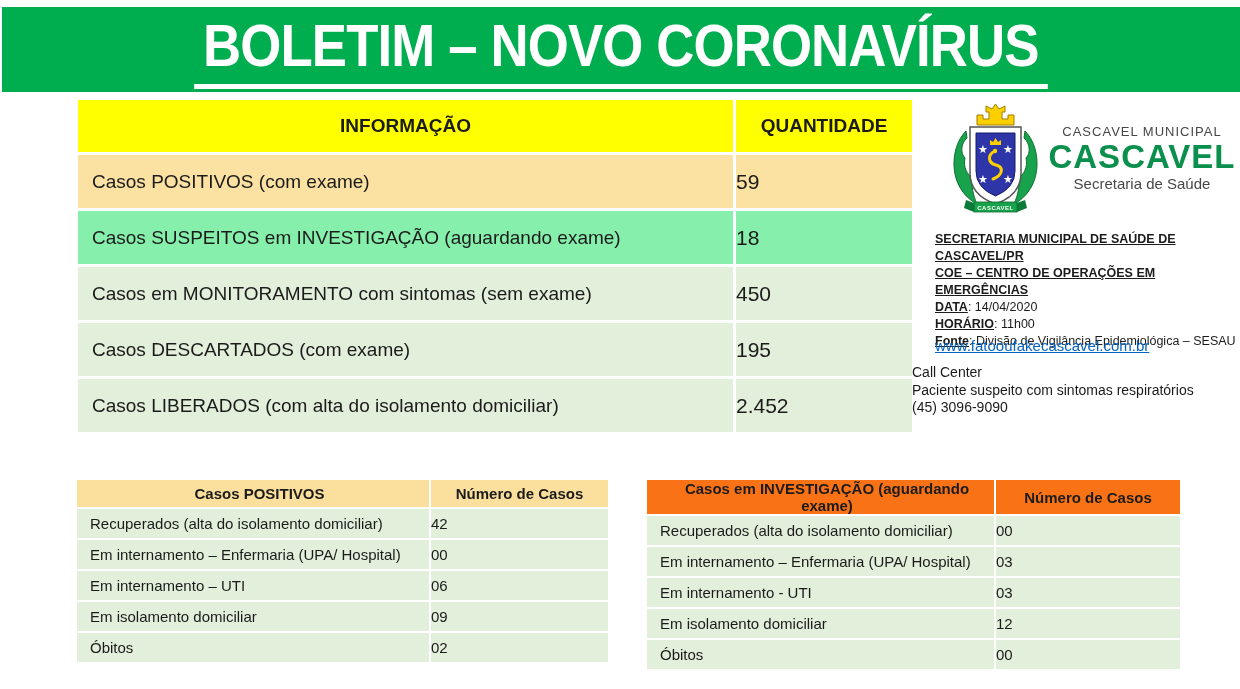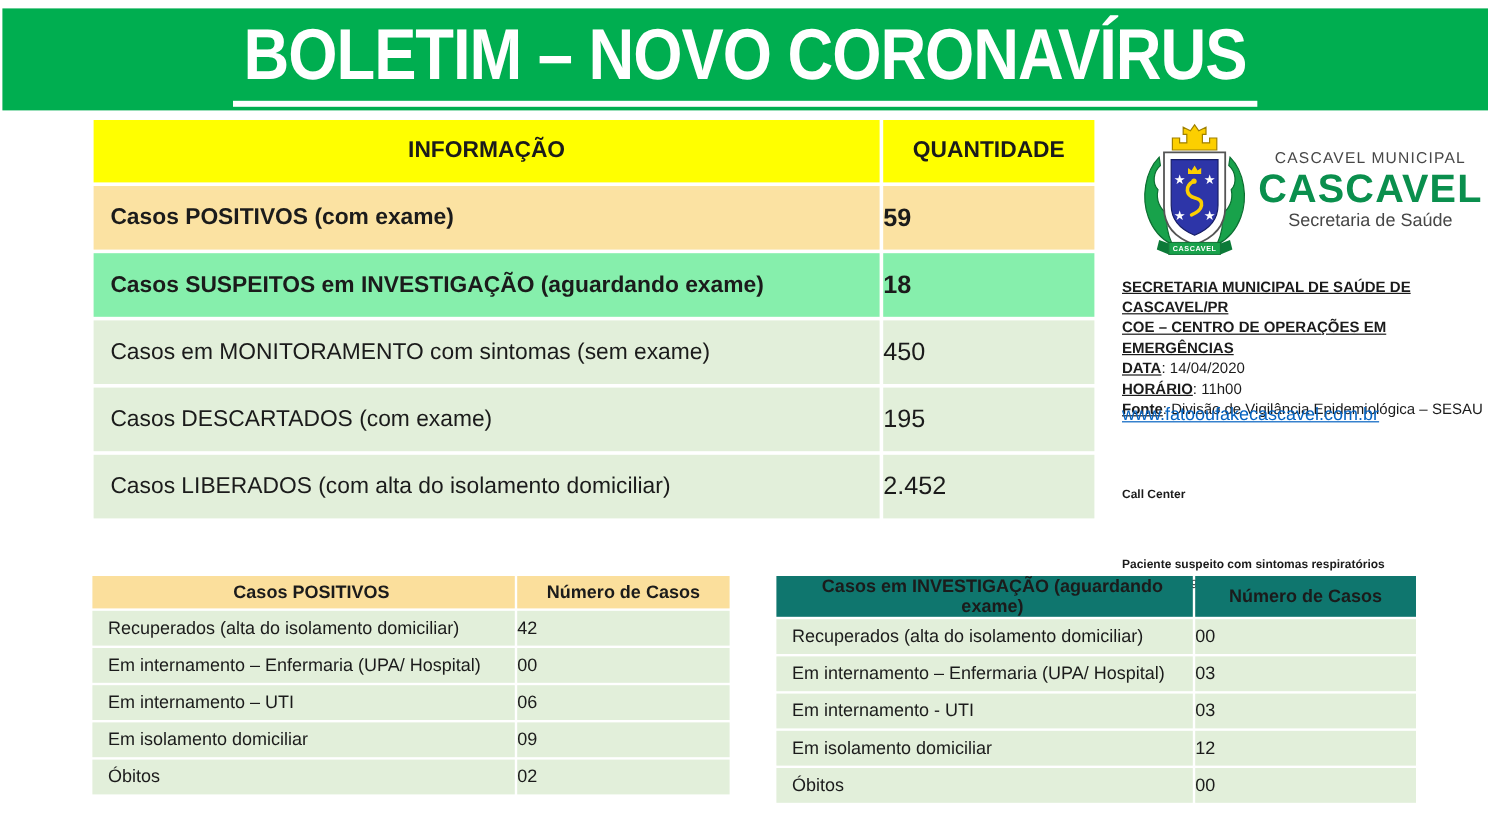--- a/index.html
+++ b/index.html
@@ -15,55 +15,55 @@
     border-bottom:5px solid #ffffff; padding:0 10px 4px 10px; white-space:nowrap; }
 
   
   table { border-collapse:separate; }
   .main-table { position:absolute; left:75px; top:97px; border-spacing:3px; }
   .main-table td { vertical-align:middle; }
   .main-table .lbl { width:655px; padding-left:14px; font-size:19px; }
   .main-table .val { width:176px; text-align:left; font-size:21px; }
   .main-table .hdr td { background:#FFFF00; height:52px; font-weight:bold; font-size:19px; text-align:center; padding-left:0; }
   .main-table .row td { height:53px; }
-  .bold { font-weight:bold;margin-top:40px; }
+  .bold { font-weight:normal; }
   .bg-tan  { background:#FBE2A2; }
   .bg-blue { background:#86efac; }
   .bg-green{ background:#E2EFDA; }
 
   
   .logo-wrap { position:absolute; left:948px; top:99px; width:292px; height:118px; display:flex; align-items:center; }
   .crest { width:95px; height:115px; flex:0 0 auto; }
   .logo-text { display:flex; flex-direction:column; align-items:center; margin-left:4px; width:190px; }
   .gov-line { font-size:13px; color:#474747; letter-spacing:1px; white-space:nowrap; }
   .city-line { font-size:33px; font-weight:bold; color:#0A8F4D; letter-spacing:1px; line-height:36px; white-space:nowrap; }
   .dept-line { font-size:15px; color:#474747; white-space:nowrap; }
 
   
   .info-block { position:absolute; left:935px; top:231px; width:305px; font-size:12.5px; line-height:17px; }
   .info-strong { font-weight:bold; text-decoration:underline; }
   .link-line { position:absolute; left:935px; top:337px; font-size:15px; }
   .link-line a { color:#0563C1; text-decoration:underline; cursor:pointer; }
-  .call-block { position:absolute; left:935px; top:364px; width:305px; font-size:10px; line-height:17.5px; }
+  .call-block { position:absolute; left:912px; top:364px; width:305px; font-size:14px; line-height:17.5px; }
 
   
   .sub-table { position:absolute; top:478px; border-spacing:2px; font-size:15px; }
   .sub-table.left  { left:75px; }
   .sub-table.right { left:645px; }
   .sub-table td { vertical-align:middle; }
   .sub-table .hdr td { height:27px; font-weight:bold; text-align:center; }
   .sub-table .row td { height:29px; background:#E2EFDA; }
   .sub-table .lbl { padding-left:13px; }
   .sub-table .val { text-align:left; }
   .sub-table.left  .lbl { width:352px; }
   .sub-table.left  .val { width:177px; }
   .sub-table.right .lbl { width:347px; }
   .sub-table.right .val { width:184px; }
   .hdr-tan td  { background:#FBDF9C; }
-  .hdr-blue td { background:#0f766e; }
+  .hdr-blue td { background:#f97316; }
 </style>
 </head>
 <body>
 
 <div class="stage">
 
   <div class="header-bar">
     <span class="header-title">BOLETIM – NOVO CORONAVÍRUS</span>
   </div>
 

